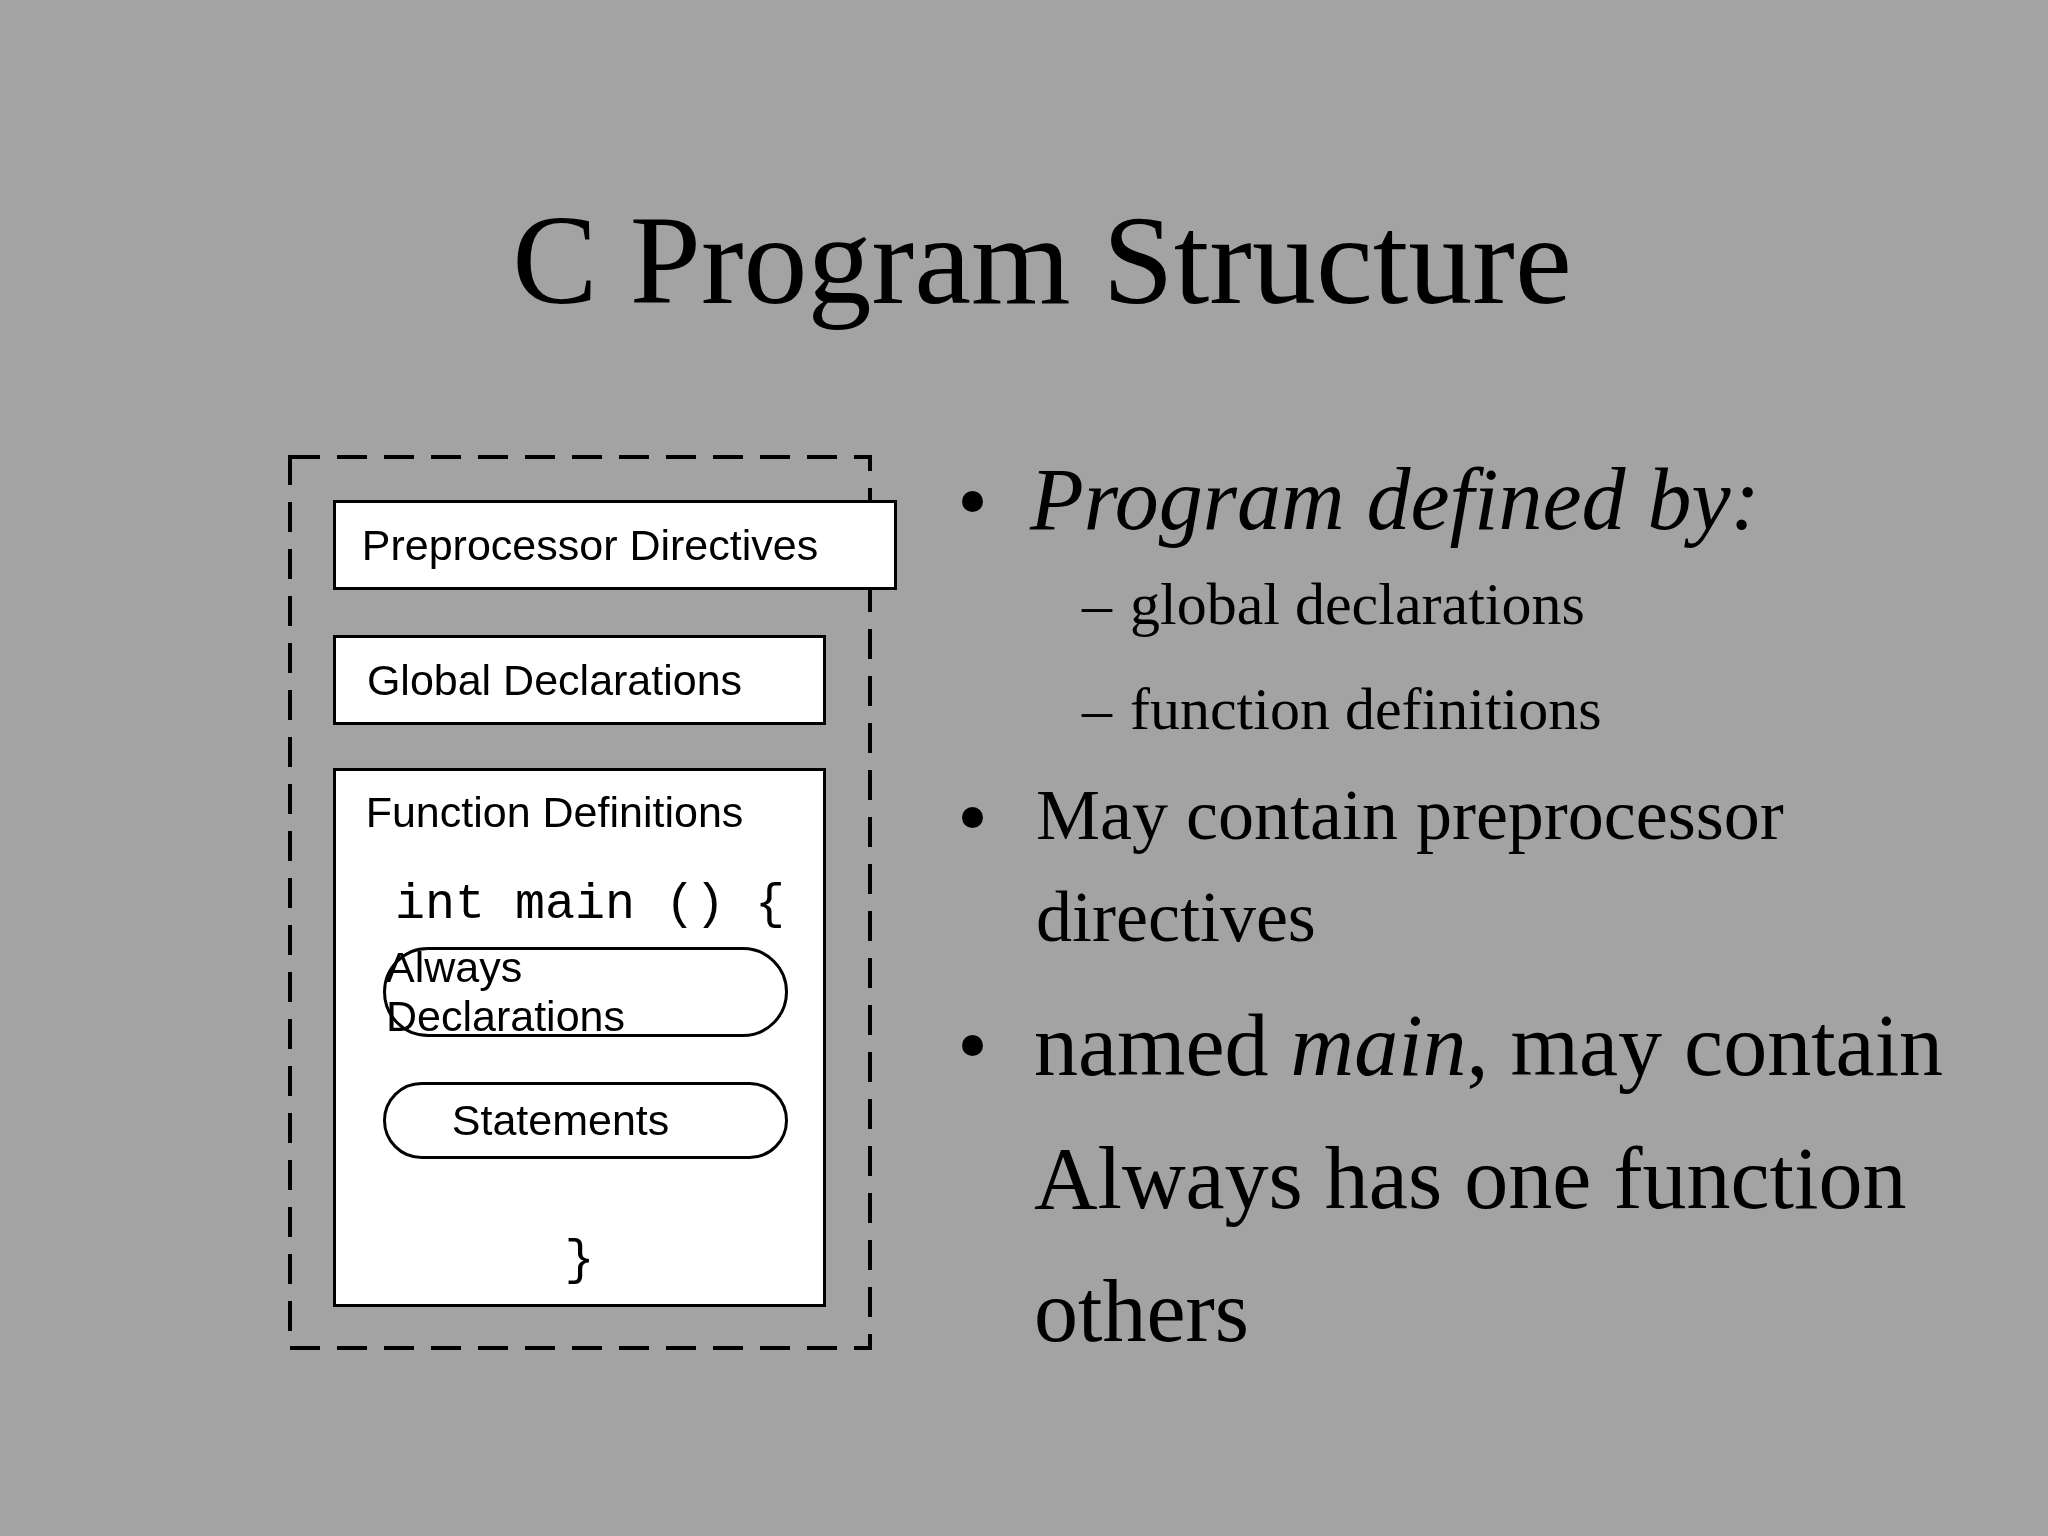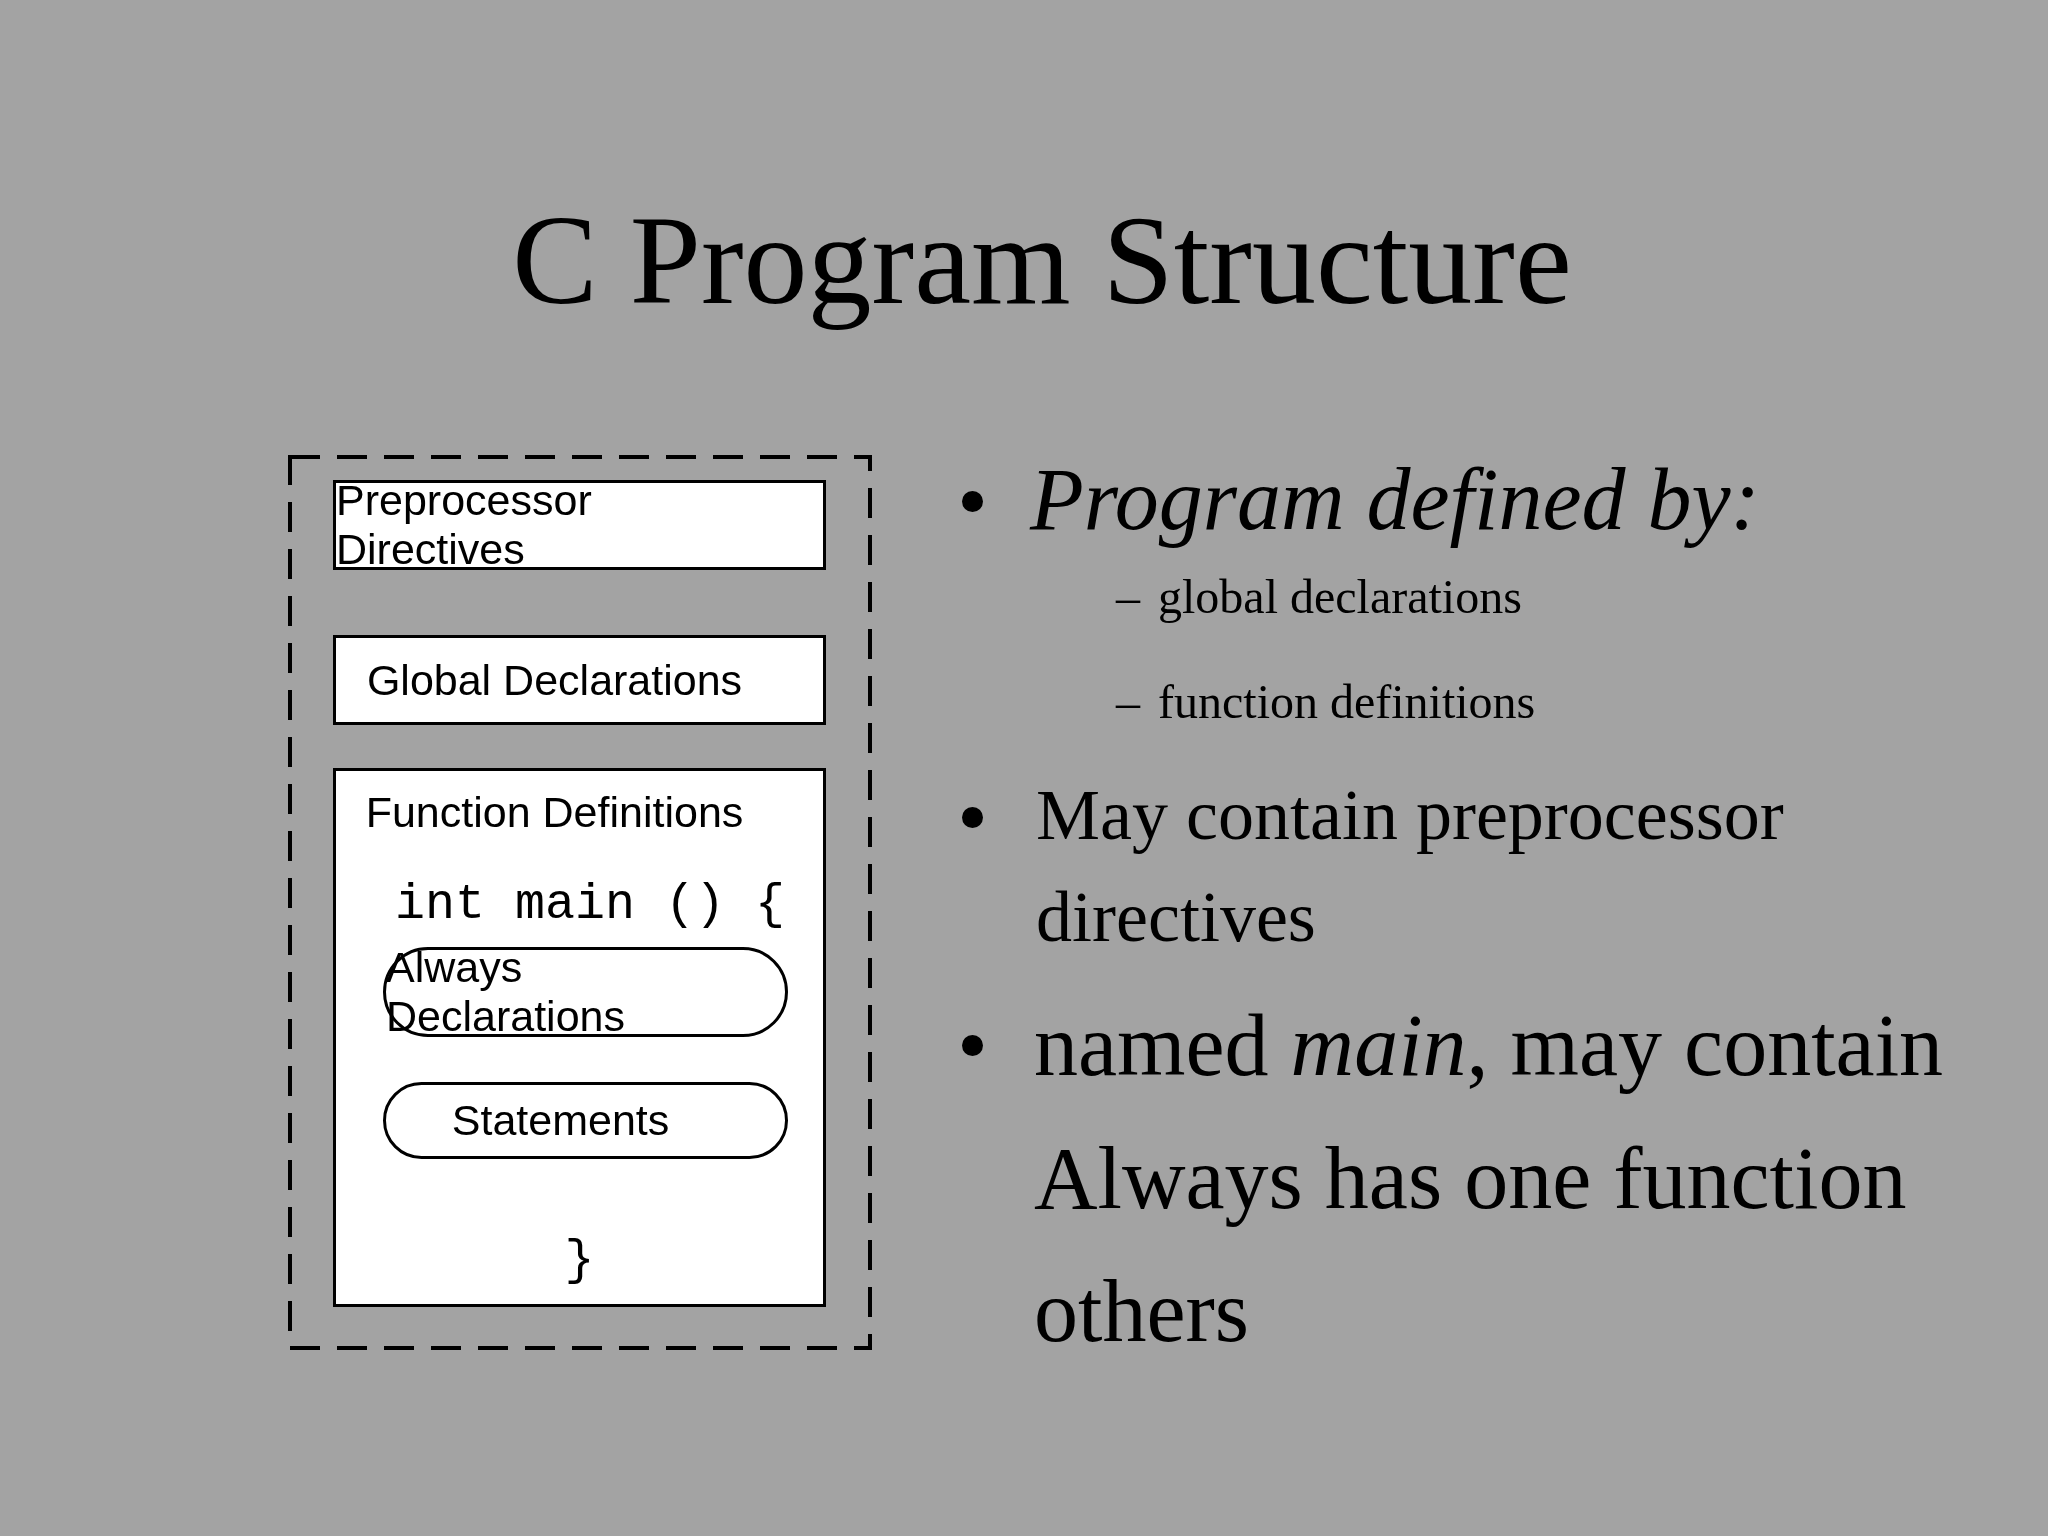--- a/index.html
+++ b/index.html
@@ -29,21 +29,21 @@
   .dbox{
     position:absolute;
     box-sizing:border-box;
     border:3px solid #000;
     background:#fff;
     font-family:"Liberation Sans", sans-serif;
     font-size:43px;
     display:flex;align-items:center;justify-content:center;
   }
   .label-shift{padding-right:50px;}
-  .box1{left:333px;top:480px;width:493px;height:90px;}
+  .box1{left:333px;top:500px;width:564px;height:90px;}
   .box2{left:333px;top:635px;width:493px;height:90px;}
   .box3{left:333px;top:768px;width:493px;height:539px;align-items:flex-start;}
   .box3-label{
     position:absolute;left:333px;top:788px;width:493px;
     box-sizing:border-box;
     text-align:center;padding-right:50px;
     font-family:"Liberation Sans", sans-serif;
     font-size:43px;
   }
   .code-line{
@@ -77,22 +77,22 @@
     background:#000;
   }
   .dot1{top:491px;}
   .dot2{top:807px;}
   .dot3{top:1035px;}
   .b1{
     position:absolute;left:1030px;top:452px;
     font-size:88px;line-height:1.1;white-space:nowrap;font-style:italic;
   }
   .sub{
-    position:absolute;left:1116px;
-    font-size:48px;line-height:1.1;white-space:nowrap;
+    position:absolute;left:1082px;
+    font-size:60px;line-height:1.1;white-space:nowrap;
   }
   .sub1{top:571px;}
   .sub2{top:676px;}
   .sub .sub-text{margin-left:18px;}
   .b2{
     position:absolute;left:1036px;top:764px;
     font-size:72px;line-height:102px;white-space:nowrap;
   }
   .b3{
     position:absolute;left:1034px;top:979px;

